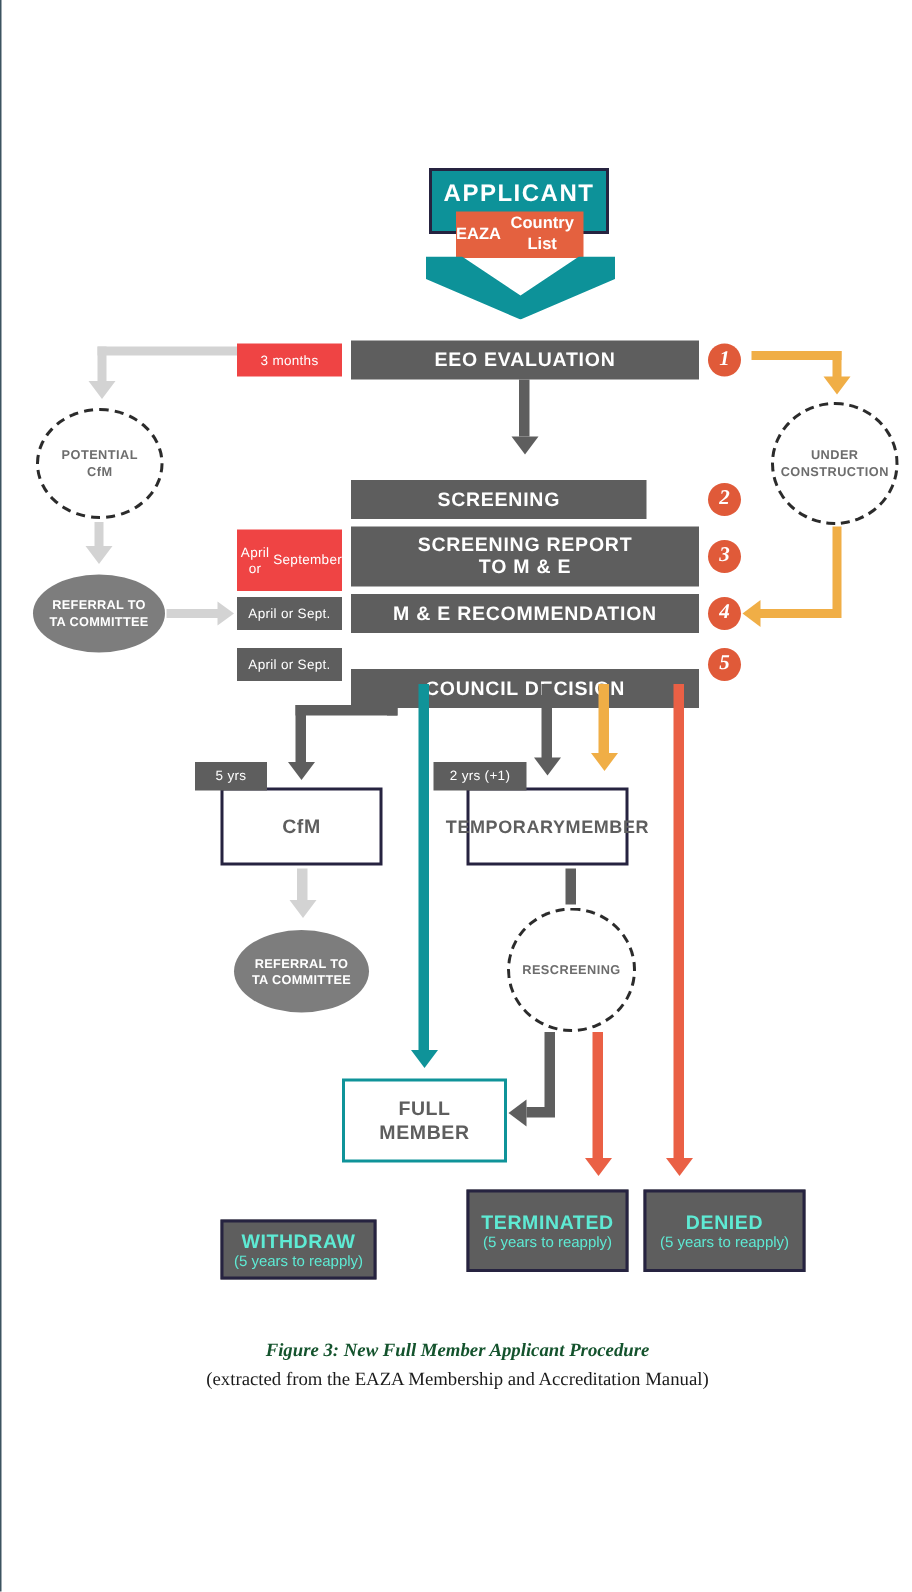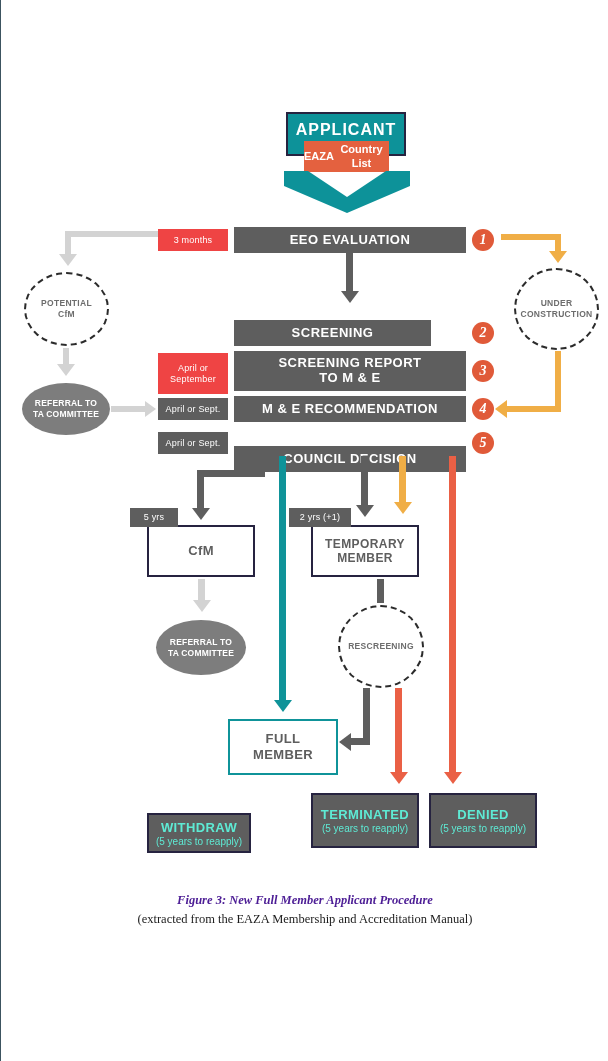--- a/index.html
+++ b/index.html
@@ -78,21 +78,21 @@
   .arrowdown.teal{border-top-color:#0f9399;}
   .arrowdown.orange{border-top-color:#f0ae46;}
   .arrowdown.red{border-top-color:#ea6045;}
   .arrowdown.litegray{border-top-color:#d3d3d3;}
   .arrowleft{width:0;height:0;border-top:9px solid transparent;border-bottom:9px solid transparent;border-right:12px solid #5e5e5e;}
   .arrowleft.orange{border-right-color:#f0ae46;}
   .arrowright{width:0;height:0;border-top:8px solid transparent;border-bottom:8px solid transparent;border-left:11px solid #d3d3d3;}
 
   
   #caption{width:608px;text-align:center;}
-  #cap1{font-family:"Liberation Serif","DejaVu Serif",serif;font-style:italic;font-weight:bold;font-size:12.5px;color:#4c1d95;}
+  #cap1{font-family:"Liberation Serif","DejaVu Serif",serif;font-style:italic;font-weight:bold;font-size:12.5px;color:#14532d;}
   #cap2{font-family:"Liberation Serif","DejaVu Serif",serif;font-size:12.5px;color:#1b1b1b;margin-top:4px;}
 </style>
 </head>
 <body>
 
 <div id="stage">
 
   <div class="abs" id="applicant" style="left:285px;top:112px;width:120px;height:44px;">
     <span>APPLICANT</span>
   </div>
@@ -119,21 +119,21 @@
   <div class="abs vline" style="left:345px;top:253px;width:7px;height:38px;"></div>
   <div class="abs arrowdown" style="left:339.5px;top:291px;"></div>
 
   <div class="abs barbox" style="left:233px;top:320px;width:197px;height:26px;font-size:13px;">
     <span>SCREENING</span>
   </div>
   <div class="abs badge" style="left:471px;top:322px;">
     <span>2</span>
   </div>
 
-  <div class="abs sidelbl" style="left:157px;top:353px;width:70px;height:41px;flex-direction:column;">
+  <div class="abs sidelbl" style="left:157px;top:353px;width:70px;height:41px;flex-direction:row;">
     <span>April or</span>
     <span>September</span>
   </div>
   <div class="abs barbox" style="left:233px;top:351px;width:232px;height:40px;font-size:13px;flex-direction:column;">
     <span>SCREENING REPORT</span>
     <span>TO M &amp; E</span>
   </div>
   <div class="abs badge" style="left:471px;top:360px;">
     <span>3</span>
   </div>
@@ -216,21 +216,21 @@
   </div>
 
   <div class="abs vline litegray" style="left:197px;top:579px;width:7px;height:22px;"></div>
   <div class="abs arrowdown litegray" style="left:191.5px;top:600px;"></div>
 
   <div class="abs ellipse" style="left:155px;top:620px;width:90px;height:55px;flex-direction:column;">
     <span>REFERRAL TO</span>
     <span>TA COMMITTEE</span>
   </div>
 
-  <div class="abs outlinebox" style="left:310px;top:525px;width:108px;height:52px;flex-direction:column;font-size:12px;">
+  <div class="abs outlinebox" style="left:310px;top:525px;width:108px;height:52px;flex-direction:row;font-size:12px;">
     <span>TEMPORARY</span>
     <span>MEMBER</span>
   </div>
   <div class="abs sidelbl dark" style="left:288px;top:508px;width:62px;height:19px;font-size:9px;">
     <span>2 yrs (+1)</span>
   </div>
 
   <div class="abs vline" style="left:376px;top:579px;width:7px;height:24px;"></div>
 
   <div class="abs dashcircle" style="left:337px;top:605px;width:86px;height:83px;">

